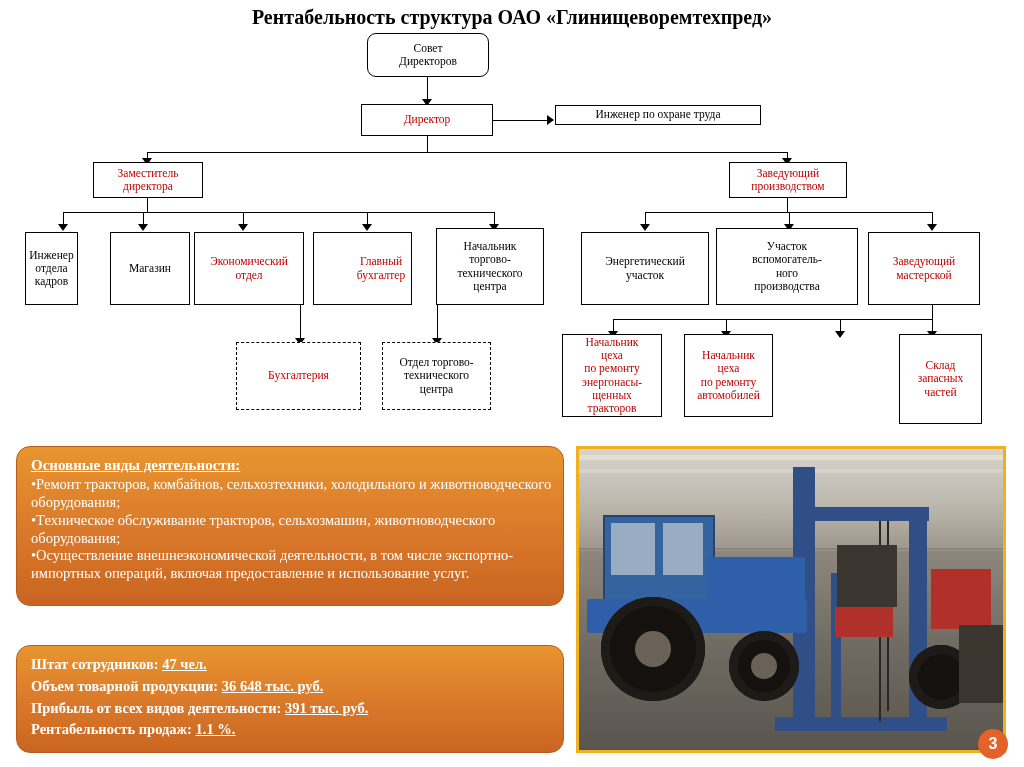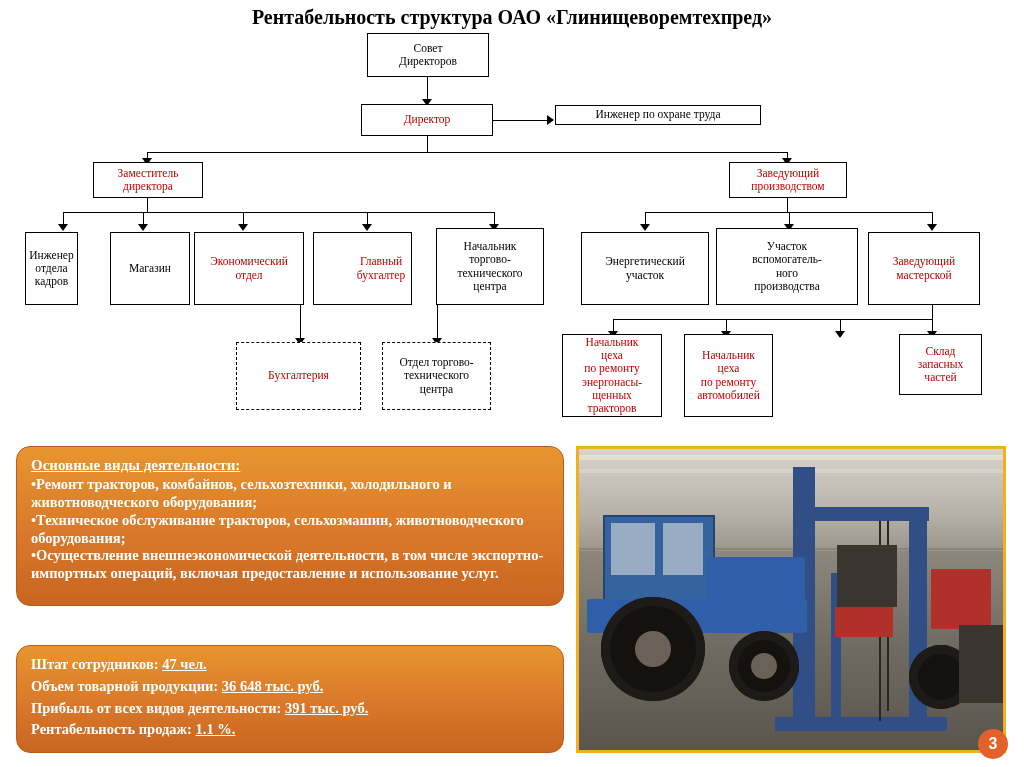--- a/index.html
+++ b/index.html
@@ -66,21 +66,21 @@
     border:1px solid #b85c1c;
     padding:9px 4px 6px 14px;
     color:#ffffff;
     font-size:14.5px;
     line-height:1.24;
   }
   .panel-activities .hdr{
     font-weight:bold;text-decoration:underline;color:#ffffff;
     font-size:15px;margin-bottom:1px;
   }
-  .panel-activities p{margin:0;font-weight:bold;}
+  .panel-activities p{margin:0;}
   .panel-stats{
     left:16px;top:645px;width:548px;height:108px;
     background:linear-gradient(180deg,#e8952f 0%, #d9782a 55%, #c96520 100%);
     border:1px solid #b85c1c;
     padding:8px 12px 6px 14px;
     color:#ffffff;
     font-size:14.5px;
     line-height:1.5;
     font-weight:bold;
   }
@@ -175,21 +175,21 @@
   <div class="ln hl" style="left:613px;top:319px;width:320px;"></div>
   <div class="ln vl" style="left:613px;top:319px;height:14px;"></div>
   <div class="arrow-d" style="left:608px;top:331px;"></div>
   <div class="ln vl" style="left:726px;top:319px;height:14px;"></div>
   <div class="arrow-d" style="left:721px;top:331px;"></div>
   <div class="ln vl" style="left:840px;top:319px;height:14px;"></div>
   <div class="arrow-d" style="left:835px;top:331px;"></div>
   <div class="ln vl" style="left:932px;top:319px;height:14px;"></div>
   <div class="arrow-d" style="left:927px;top:331px;"></div>
 
-  <div class="box" style="left:367px;top:33px;width:122px;height:44px;">
+  <div class="box" style="left:367px;top:33px;width:122px;height:44px;border-radius:9px;">
     <span>Совет<br>Директоров</span>
   </div>
 
   <div class="box red" style="left:361px;top:104px;width:132px;height:32px;">
     <span>Директор</span>
   </div>
 
   <div class="box" style="left:555px;top:105px;width:206px;height:20px;">
     <span>Инженер по охране труда</span>
   </div>
@@ -244,21 +244,21 @@
 
   <div class="box red" style="left:562px;top:334px;width:100px;height:83px;">
     <span>Начальник<br>цеха<br>по ремонту<br>энергонасы-<br>щенных<br>тракторов</span>
   </div>
 
   <div class="box red" style="left:684px;top:334px;width:89px;height:83px;">
     <span>Начальник<br>цеха<br>по ремонту<br>автомобилей</span>
   </div>
 
 
-  <div class="box red" style="left:899px;top:334px;width:83px;height:61px;">
+  <div class="box red" style="left:899px;top:334px;width:83px;height:90px;">
     <span>Склад<br>запасных<br>частей</span>
   </div>
 
   <div class="panel panel-activities">
     <div class="hdr">Основные виды деятельности:</div>
     <p>•Ремонт тракторов, комбайнов, сельхозтехники, холодильного и животноводческого оборудования;</p>
     <p>•Техническое обслуживание тракторов, сельхозмашин, животноводческого оборудования;</p>
     <p>•Осуществление внешнеэкономической деятельности, в том числе экспортно-импортных операций, включая предоставление и использование услуг.</p>
   </div>
 

